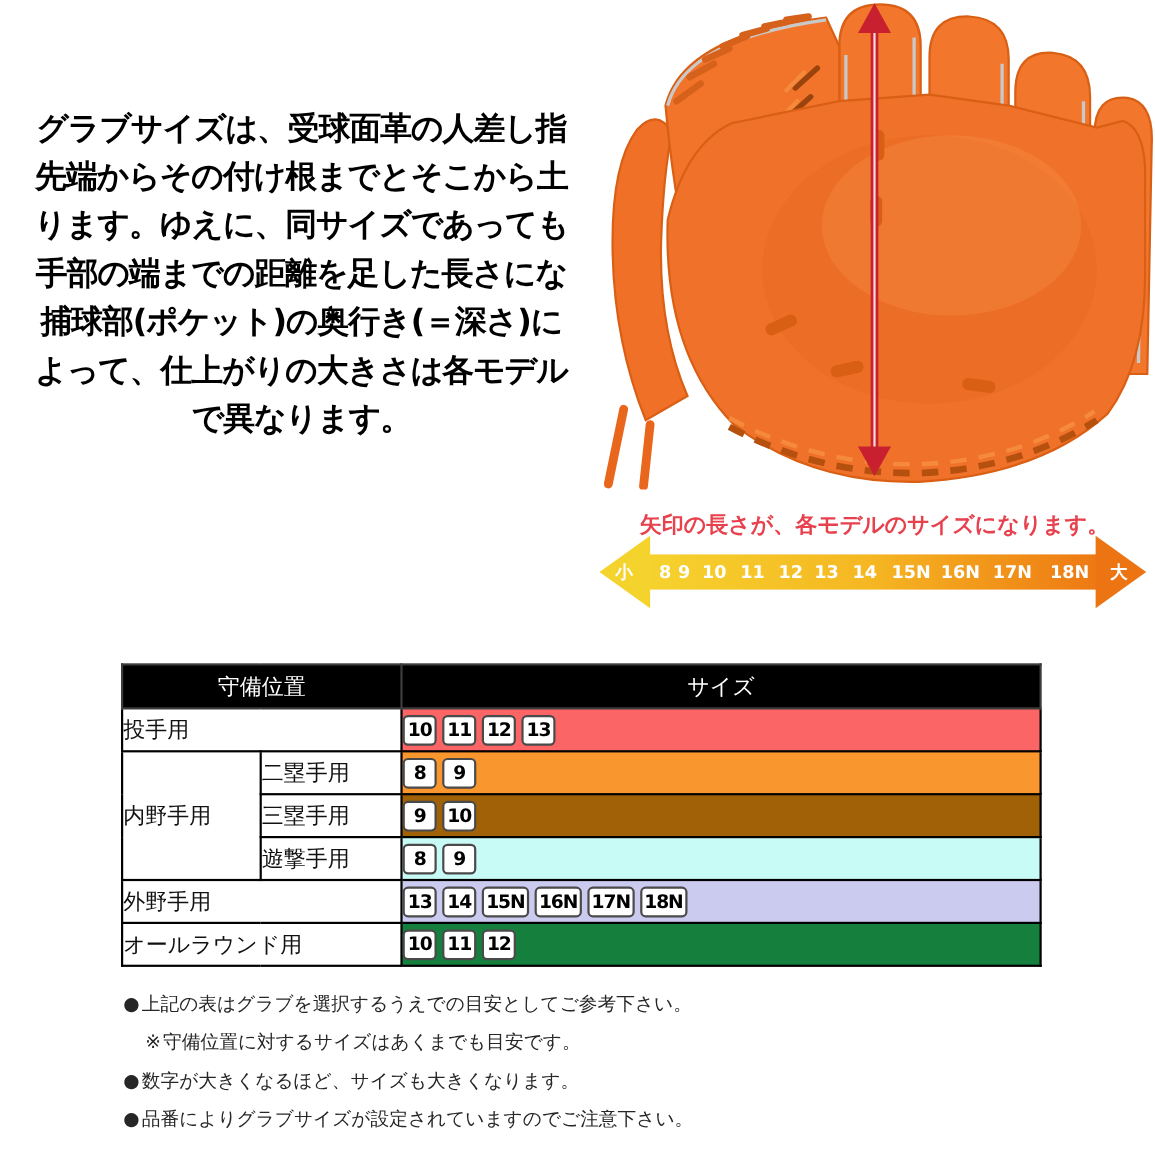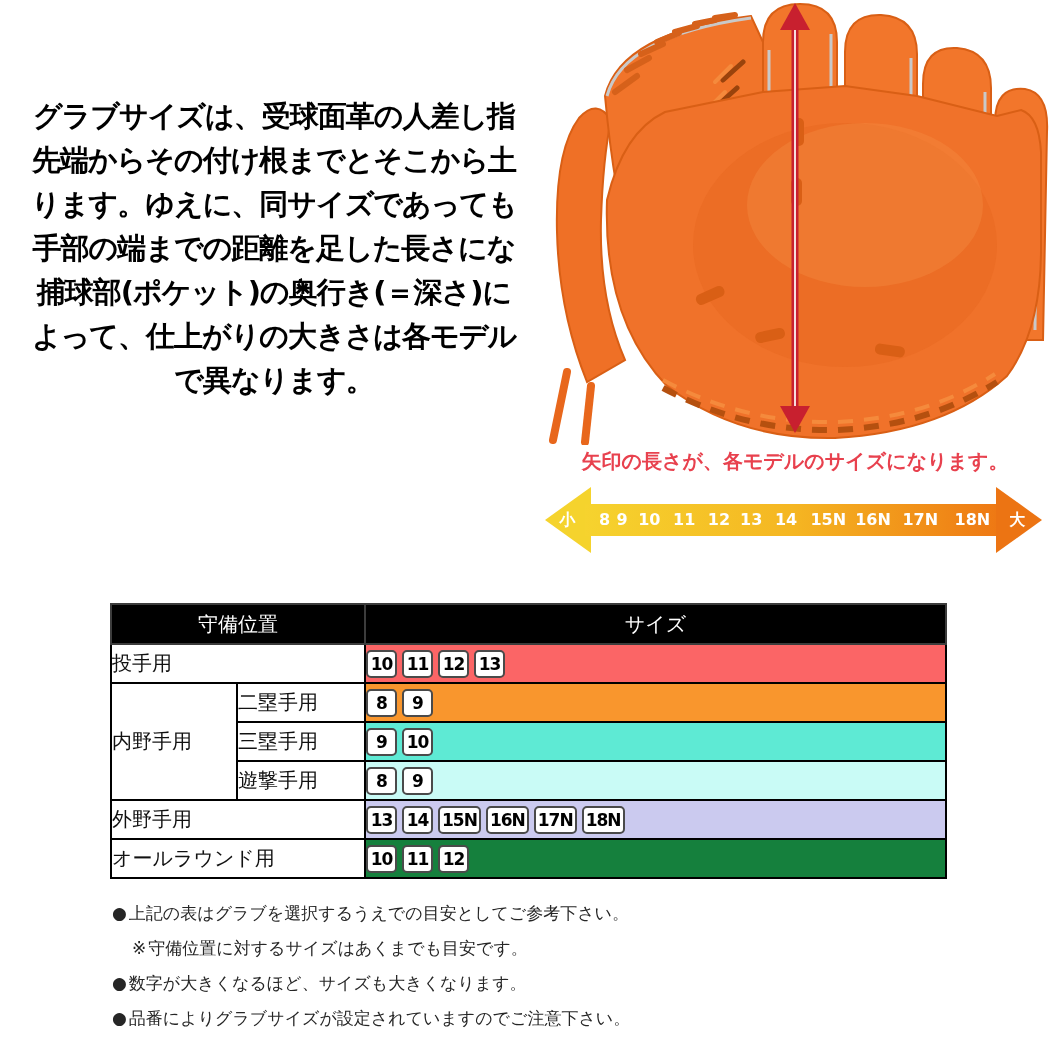--- a/index.html
+++ b/index.html
@@ -7,21 +7,21 @@
           font-family:"DejaVu Sans","Liberation Sans",sans-serif;}
 
   
   .intro{position:absolute;left:0;top:94px;width:548px;text-align:center;
          font-size:29px;font-weight:bold;color:#000;line-height:44px;letter-spacing:-1px;}
 
   
   .glove-wrap{position:absolute;left:545px;top:0;width:505px;height:445px;}
 
   
-  .caption{position:absolute;left:548px;top:448px;width:494px;text-align:center;
+  .caption{position:absolute;left:548px;top:464px;width:494px;text-align:center;
            font-size:20px;font-weight:bold;color:#e8414e;letter-spacing:0;}
 
   
   .scale{position:absolute;left:545px;top:487px;width:497px;height:66px;}
   .scale-body{position:absolute;left:40px;right:40px;top:17px;height:32px;
               background:linear-gradient(to right,#f6d32e,#f5b622,#ee7713);}
   .scale-head-left{position:absolute;left:0;top:0;width:0;height:0;
               border-top:33px solid transparent;border-bottom:33px solid transparent;
               border-right:46px solid #f5d32d;}
   .scale-head-right{position:absolute;right:0;top:0;width:0;height:0;
@@ -162,21 +162,21 @@
           <td class="pos-cell" colspan="2">投手用</td>
           <td class="badge-cell" style="background: rgb(251, 101, 102);"><span class="badge">10</span><span class="badge">11</span><span class="badge">12</span><span class="badge">13</span></td>
         </tr>
         <tr>
           <td class="pos-cell" rowspan="3">内野手用</td>
           <td class="pos-cell">二塁手用</td>
           <td class="badge-cell" style="background: rgb(249, 150, 45);"><span class="badge">8</span><span class="badge">9</span></td>
         </tr>
         <tr>
           <td class="pos-cell">三塁手用</td>
-          <td class="badge-cell" style="background: #5eead4;"><span class="badge">9</span><span class="badge">10</span></td>
+          <td class="badge-cell" style="background: #a16207;"><span class="badge">9</span><span class="badge">10</span></td>
         </tr>
         <tr>
           <td class="pos-cell">遊撃手用</td>
           <td class="badge-cell" style="background: rgb(201, 251, 246);"><span class="badge">8</span><span class="badge">9</span></td>
         </tr>
         <tr>
           <td class="pos-cell" colspan="2">外野手用</td>
           <td class="badge-cell" style="background: rgb(203, 202, 239); margin-left: 40px;"><span class="badge">13</span><span class="badge">14</span><span class="badge">15N</span><span class="badge">16N</span><span class="badge">17N</span><span class="badge">18N</span></td>
         </tr>
         <tr>

